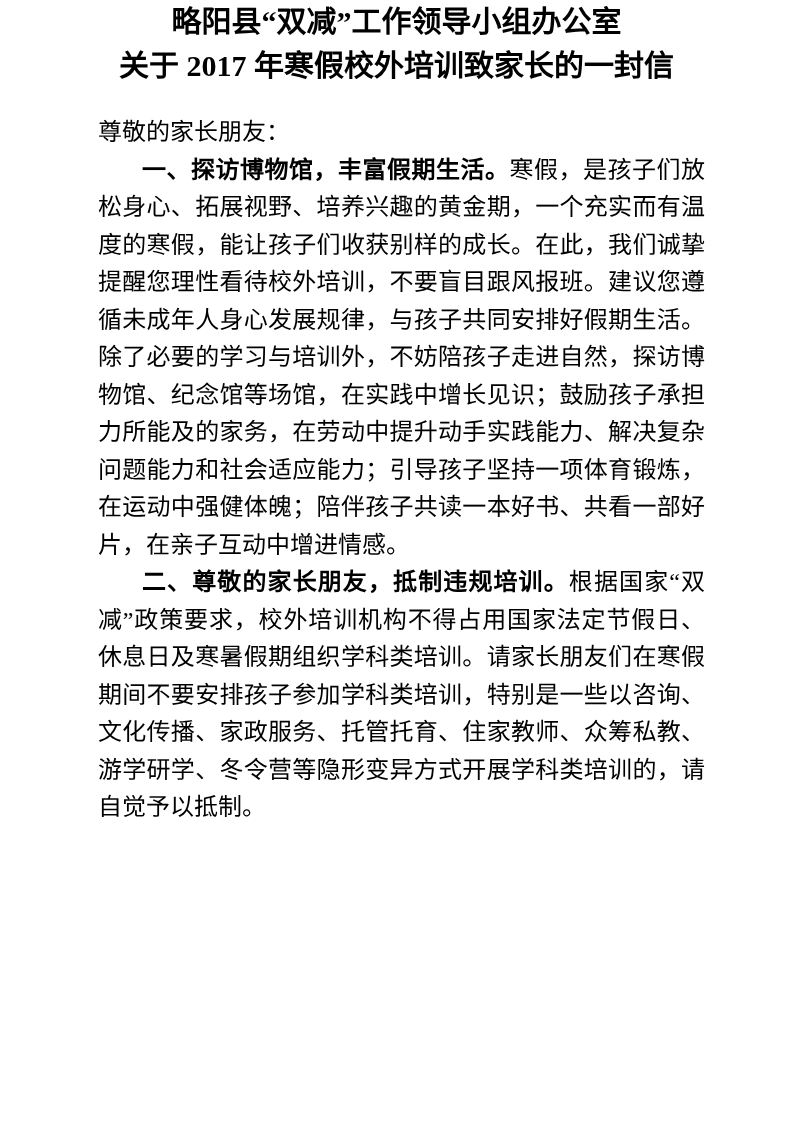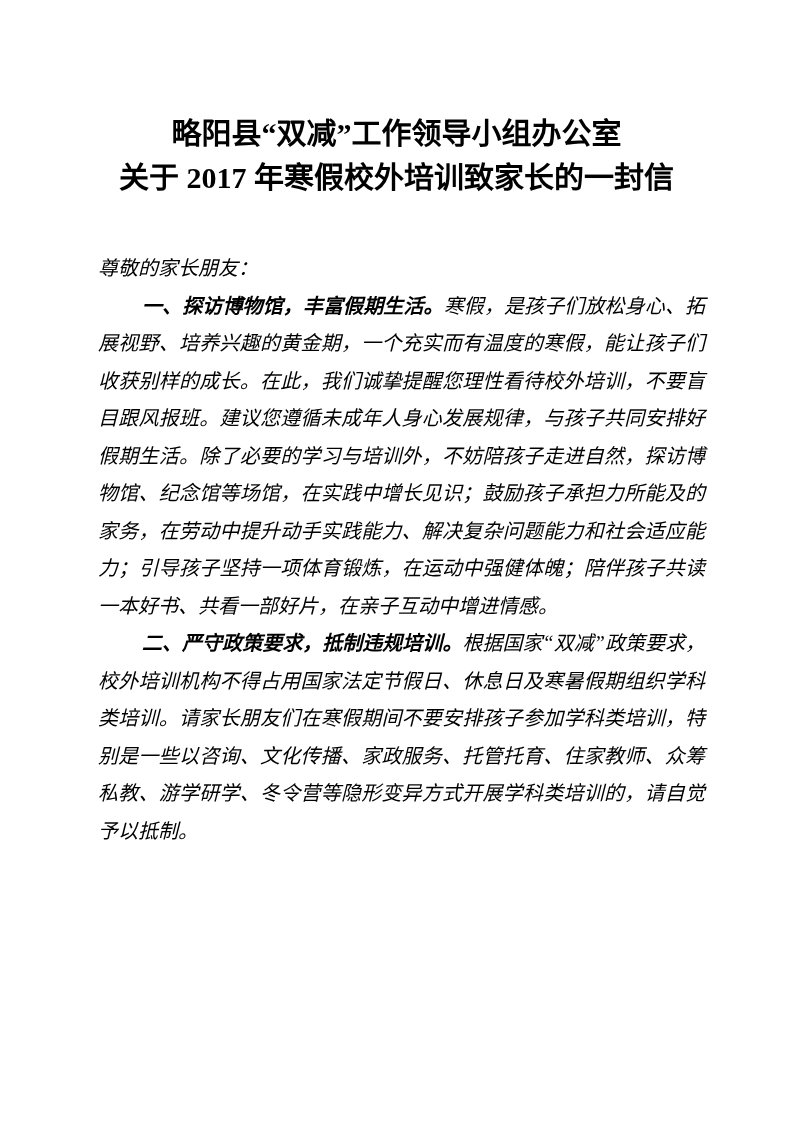--- a/index.html
+++ b/index.html
@@ -10,36 +10,34 @@
   .page {
     position: relative;
     width: 793px;
     height: 1122px;
     background: #ffffff;
     color: #000000;
     overflow: hidden;
     box-sizing: border-box;
   }
   .doc-title {
-    padding-top: 112px;
     text-align: center;
     font-family: "Liberation Serif", "DejaVu Serif", serif;
     font-weight: bold;
     font-size: 30px;
     line-height: 44px;
   }
   .doc-body {
-    margin-top: 50px;
+    margin-top: 26px;
     padding: 0 88px 0 98px;
     font-family: "Liberation Serif", "DejaVu Serif", serif;
-    font-size: 20px;
+    font-size: 24px;
     line-height: 37.5px;
     text-align: justify;
     text-justify: inter-ideograph;
-    font-style: italic;
   }
   .doc-body p {
     margin: 0;
     padding: 0;
   }
   .salutation {
     text-indent: 0;
   }
   .para {
     text-indent: 44px;
@@ -62,17 +60,17 @@
     <div class="title-line">关于 2017 年寒假校外培训致家长的一封信</div>
   </header>
 
   <main class="doc-body">
 
     <p class="salutation">尊敬的家长朋友：</p>
 
 
     <p class="para"><span class="lead">一、探访博物馆，丰富假期生活。</span><span>寒假，是孩子们放松身心、拓展视野、培养兴趣的黄金期，一个充实而有温度的寒假，能让孩子们收获别样的成长。在此，我们诚挚提醒您理性看待校外培训，不要盲目跟风报班。建议您遵循未成年人身心发展规律，与孩子共同安排好假期生活。除了必要的学习与培训外，不妨陪孩子走进自然，探访博物馆、纪念馆等场馆，在实践中增长见识；鼓励孩子承担力所能及的家务，在劳动中提升动手实践能力、解决复杂问题能力和社会适应能力；引导孩子坚持一项体育锻炼，在运动中强健体魄；陪伴孩子共读一本好书、共看一部好片，在亲子互动中增进情感。</span></p>
 
-    <p class="para"><span class="lead">二、严守政策要求，抵制违规培训。</span><span>根据国家“双减”政策要求，校外培训机构不得占用国家法定节假日、休息日及寒暑假期组织学科类培训。请家长朋友们在寒假期间不要安排孩子参加学科类培训，特别是一些以咨询、文化传播、家政服务、托管托育、住家教师、众筹私教、游学研学、冬令营等隐形变异方式开展学科类培训的，请自觉予以抵制。</span></p>
+    <p class="para"><span class="lead">二、尊敬的家长朋友，抵制违规培训。</span><span>根据国家“双减”政策要求，校外培训机构不得占用国家法定节假日、休息日及寒暑假期组织学科类培训。请家长朋友们在寒假期间不要安排孩子参加学科类培训，特别是一些以咨询、文化传播、家政服务、托管托育、住家教师、众筹私教、游学研学、冬令营等隐形变异方式开展学科类培训的，请自觉予以抵制。</span></p>
 
   </main>
 
 </div>
 
 </body></html>

